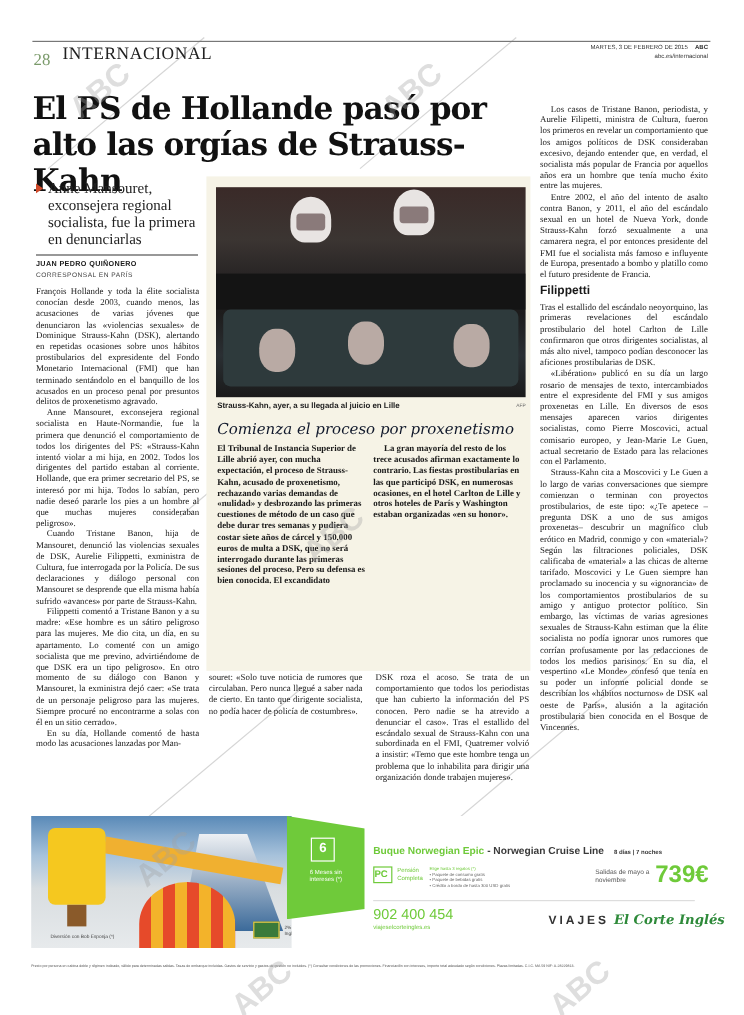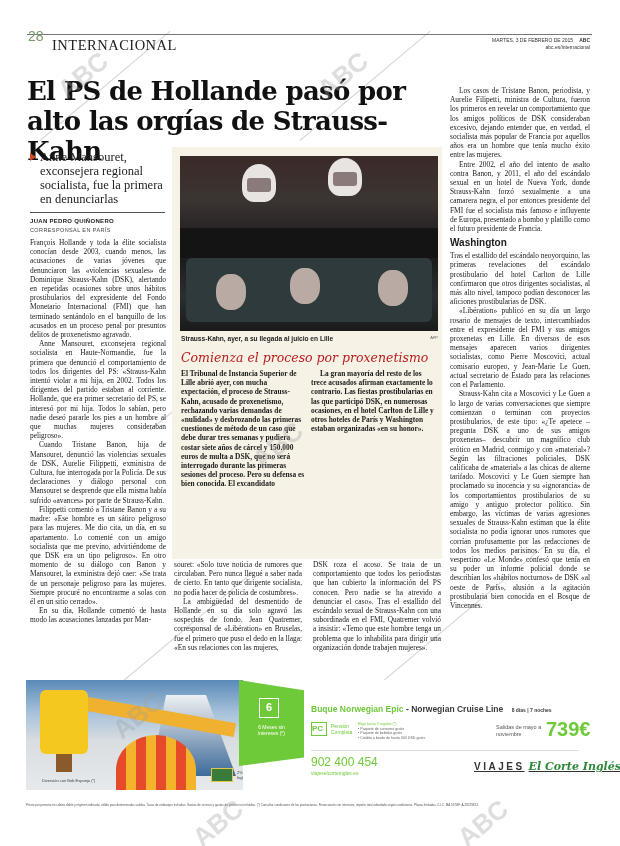--- a/index.html
+++ b/index.html
@@ -1,20 +1,20 @@
 <!DOCTYPE html>
 <html><head>
 <meta charset="utf-8">
 <style>
   * { box-sizing: border-box; margin: 0; padding: 0; }
   html, body { width: 620px; height: 846px; background: #ffffff; overflow: hidden; }
   body { position: relative; font-family: "DejaVu Serif", serif; color: #1a1a1a; }
 
   .topline { position: absolute; left: 27px; top: 34px; width: 565px; height: 1px; background: #777; }
-  .page-num { position: absolute; left: 28px; top: 28px; font-family: Liberation Sans, sans-serif; font-size: 14px; color: #7a9a6a; }
+  .page-num { position: absolute; left: 28px; top: 43px; font-family: Liberation Serif, serif; font-size: 14px; color: #7a9a6a; }
   .section { position: absolute; left: 52px; top: 37px; font-family: "Liberation Serif", serif; font-size: 14.5px; letter-spacing: 0.5px; color: #222; }
   .dateline { position: absolute; right: 30px; top: 37px; text-align: right; font-family: "Liberation Sans", sans-serif; font-size: 5px; color: #333; line-height: 7px; }
   .dateline .abc { font-weight: bold; margin-left: 6px; }
 
   .headline { position: absolute; left: 27px; top: 76px; width: 410px; font-family: "DejaVu Serif", serif; font-weight: bold; font-size: 26px; line-height: 30px; color: #111; letter-spacing: -0.7px; }
 
   .deck { position: absolute; left: 30px; top: 150px; width: 135px; font-family: "Liberation Serif", serif; font-size: 12.5px; line-height: 14px; color: #222; }
   .deck .tri { position: absolute; left: 0; top: 3px; width: 0; height: 0; border-top: 4px solid transparent; border-bottom: 4px solid transparent; border-left: 6px solid #d04a2a; }
   .deck .txt { display: block; padding-left: 10px; }
 
@@ -33,21 +33,21 @@
 
   .panel { position: absolute; left: 172px; top: 147px; width: 270px; height: 412px; background: #f6f3e6; }
   .photo { position: absolute; left: 8px; top: 9px; width: 258px; height: 175px; background: linear-gradient(180deg, #3a2a28 0%, #3b3532 25%, #2a2626 40%, #1d1c1c 60%, #2a2f33 80%, #1a1a1a 100%); overflow: hidden; }
   .photo .helmet { position: absolute; width: 34px; height: 38px; border-radius: 50% 50% 35% 35%; background: #e8e4e2; }
   .photo .visor { position: absolute; left: 5px; top: 14px; width: 24px; height: 14px; background: #8a7a7a; border-radius: 3px; }
   .photo .roof { position: absolute; left: 0; top: 72px; width: 258px; height: 30px; background: #141414; }
   .photo .windshield { position: absolute; left: 6px; top: 102px; width: 246px; height: 64px; background: #2e3a3c; border-radius: 6px; }
   .photo .face { position: absolute; width: 30px; height: 36px; border-radius: 45%; background: #b9aaa4; }
   .caption { position: absolute; left: 9px; top: 188px; font-family: "Liberation Sans", sans-serif; font-weight: bold; font-size: 6.6px; color: #222; }
   .caption-credit { position: absolute; right: 4px; top: 188px; font-family: "Liberation Sans", sans-serif; font-size: 4px; color: #666; }
-  .subhead { position: absolute; left: 9px; top: 203px; font-family: "DejaVu Serif", serif; font-style: italic; font-size: 12.5px; color: #b91c1c; }
+  .subhead { position: absolute; left: 9px; top: 203px; font-family: "DejaVu Serif", serif; font-style: italic; font-size: 12.5px; color: #0f172a; }
   .panel-col { position: absolute; top: 222px; width: 124px; font-family: "Liberation Serif", serif; font-weight: bold; font-size: 7.4px; line-height: 9.2px; color: #1a1a1a; }
   .panel-col.a { left: 9px; }
   .panel-col.b { left: 139px; }
   .panel-col p.ind { text-indent: 9px; }
 
   .ad { position: absolute; left: 26px; top: 680px; width: 567px; height: 122px; background: #ffffff; }
   .ad .imgarea { position: absolute; left: 0; top: 0; width: 217px; height: 110px; background: linear-gradient(180deg, #5a8ab8 0%, #a7c2db 30%, #d8dde0 55%, #e7eaec 100%); overflow: hidden; }
   .ad .ship { position: absolute; left: 110px; top: 6px; width: 100px; height: 90px; background: linear-gradient(180deg, #ffffff 0%, #b7c4d3 40%, #3b6a9a 100%); clip-path: polygon(15% 100%, 30% 10%, 70% 10%, 100% 100%); }
   .ad .sponge { position: absolute; left: 14px; top: 10px; width: 48px; height: 64px; background: #f5c81f; border-radius: 6px; }
   .ad .sponge-legs { position: absolute; left: 30px; top: 74px; width: 16px; height: 18px; background: #8a5a2a; }
@@ -67,21 +67,21 @@
   .ad .ship-line .days { color: #3a3a3a; font-size: 5px; margin-left: 6px; font-weight: bold; }
   .ad .pc-box { position: absolute; left: 285px; top: 42px; width: 16px; height: 14px; border: 1.5px solid #6fca3a; color: #6fca3a; font-family: "Liberation Sans", sans-serif; font-weight: bold; font-size: 8px; line-height: 12px; }
   .ad .pension { position: absolute; left: 305px; top: 43px; font-family: "Liberation Sans", sans-serif; font-size: 5px; line-height: 6px; color: #6fca3a; }
   .ad .gifts { position: absolute; left: 332px; top: 42px; font-family: "Liberation Sans", sans-serif; font-size: 3.6px; line-height: 4.5px; color: #666; }
   .ad .gifts .gh { color: #6fca3a; }
   .ad .salidas { position: absolute; left: 470px; top: 44px; font-family: "Liberation Sans", sans-serif; font-size: 5.5px; line-height: 7px; color: #555; }
   .ad .price { position: absolute; left: 520px; top: 38px; font-family: "Liberation Sans", sans-serif; font-weight: bold; font-size: 20px; color: #6fca3a; }
   .ad .hr { position: absolute; left: 285px; top: 70px; width: 268px; height: 1px; background: #ddd; }
   .ad .phone { position: absolute; left: 285px; top: 75px; font-family: "Liberation Sans", sans-serif; font-size: 12px; color: #6fca3a; }
   .ad .web { position: absolute; left: 285px; top: 90px; font-family: "Liberation Sans", sans-serif; font-size: 5px; color: #6fca3a; }
-  .ad .brand { position: absolute; left: 448px; top: 80px; font-family: "Liberation Sans", sans-serif; font-weight: bold; font-size: 10px; letter-spacing: 2.5px; color: #333; white-space: nowrap; text-decoration: underline; }
+  .ad .brand { position: absolute; left: 431px; top: 80px; font-family: "Liberation Sans", sans-serif; font-weight: bold; font-size: 10px; letter-spacing: 2.5px; color: #333; white-space: nowrap; }
   .ad .brand .eci { font-family: "DejaVu Serif", serif; font-style: italic; letter-spacing: 0; color: #2e8a3a; font-size: 11px; margin-left: 4px; }
 
   .fineprint { position: absolute; left: 26px; top: 803px; width: 567px; font-family: "Liberation Sans", sans-serif; font-size: 3px; line-height: 4px; color: #555; }
 
   .wm { position: absolute; font-family: "Liberation Sans", sans-serif; font-size: 26px; font-weight: bold; color: rgba(160,160,160,0.35); transform: rotate(-40deg); pointer-events: none; }
   .wmline { position: absolute; height: 1px; background: rgba(150,150,150,0.4); transform-origin: left center; transform: rotate(-40deg); pointer-events: none; }
 </style>
 </head>
 <body>
 
@@ -139,31 +139,30 @@
   <div class="panel-col a">
     <p>El Tribunal de Instancia Superior de Lille abrió ayer, con mucha expectación, el proceso de Strauss-Kahn, acusado de proxenetismo, rechazando varias demandas de «nulidad» y desbrozando las primeras cuestiones de método de un caso que debe durar tres semanas y pudiera costar siete años de cárcel y 150.000 euros de multa a DSK, que no será interrogado durante las primeras sesiones del proceso. Pero su defensa es bien conocida. El excandidato</p>
   </div>
   <div class="panel-col b">
     <p class="ind">La gran mayoría del resto de los trece acusados afirman exactamente lo contrario. Las fiestas prostibularias en las que participó DSK, en numerosas ocasiones, en el hotel Carlton de Lille y otros hoteles de París y Washington estaban organizadas «en su honor».</p>
   </div>
 </div>
 
 <div class="col col2">
   <p>souret: «Solo tuve noticia de rumores que circulaban. Pero nunca llegué a saber nada de cierto. En tanto que dirigente socialista, no podía hacer de policía de costumbres».</p>
-  <p class="ind">La ambigüedad del desmentido de Hollande en su día solo agravó las sospechas de fondo. Jean Quatremer, corresponsal de «Libération» en Bruselas, fue el primero que puso el dedo en la llaga: «En sus relaciones con las mujeres,</p>
 </div>
 
 <div class="col col3">
   <p>DSK roza el acoso. Se trata de un comportamiento que todos los periodistas que han cubierto la información del PS conocen. Pero nadie se ha atrevido a denunciar el caso». Tras el estallido del escándalo sexual de Strauss-Kahn con una subordinada en el FMI, Quatremer volvió a insistir: «Temo que este hombre tenga un problema que lo inhabilita para dirigir una organización donde trabajen mujeres».</p>
 </div>
 
 <div class="col col4">
   <p class="ind">Los casos de Tristane Banon, periodista, y Aurelie Filipetti, ministra de Cultura, fueron los primeros en revelar un comportamiento que los amigos políticos de DSK consideraban excesivo, dejando entender que, en verdad, el socialista más popular de Francia por aquellos años era un hombre que tenía mucho éxito entre las mujeres.</p>
   <p class="ind">Entre 2002, el año del intento de asalto contra Banon, y 2011, el año del escándalo sexual en un hotel de Nueva York, donde Strauss-Kahn forzó sexualmente a una camarera negra, el por entonces presidente del FMI fue el socialista más famoso e influyente de Europa, presentado a bombo y platillo como el futuro presidente de Francia.</p>
-  <h3>Washington</h3>
+  <h3>Filippetti</h3>
   <p>Tras el estallido del escándalo neoyorquino, las primeras revelaciones del escándalo prostibulario del hotel Carlton de Lille confirmaron que otros dirigentes socialistas, al más alto nivel, tampoco podían desconocer las aficiones prostibularias de DSK.</p>
   <p class="ind">«Libération» publicó en su día un largo rosario de mensajes de texto, intercambiados entre el expresidente del FMI y sus amigos proxenetas en Lille. En diversos de esos mensajes aparecen varios dirigentes socialistas, como Pierre Moscovici, actual comisario europeo, y Jean-Marie Le Guen, actual secretario de Estado para las relaciones con el Parlamento.</p>
   <p class="ind">Strauss-Kahn cita a Moscovici y Le Guen a lo largo de varias conversaciones que siempre comienzan o terminan con proyectos prostibularios, de este tipo: «¿Te apetece –pregunta DSK a uno de sus amigos proxenetas– descubrir un magnífico club erótico en Madrid, conmigo y con «material»? Según las filtraciones policiales, DSK calificaba de «material» a las chicas de alterne tarifado. Moscovici y Le Guen siempre han proclamado su inocencia y su «ignorancia» de los comportamientos prostibularios de su amigo y antiguo protector político. Sin embargo, las víctimas de varias agresiones sexuales de Strauss-Kahn estiman que la élite socialista no podía ignorar unos rumores que corrían profusamente por las redacciones de todos los medios parisinos. En su día, el vespertino «Le Monde» confesó que tenía en su poder un informe policial donde se describían los «hábitos nocturnos» de DSK «al oeste de París», alusión a la agitación prostibularia bien conocida en el Bosque de Vincennes.</p>
 </div>
 
 <div class="ad">
   <div class="imgarea">
     <div class="ship"></div>
     <div class="slide"></div>
     <div class="balloon"></div>

